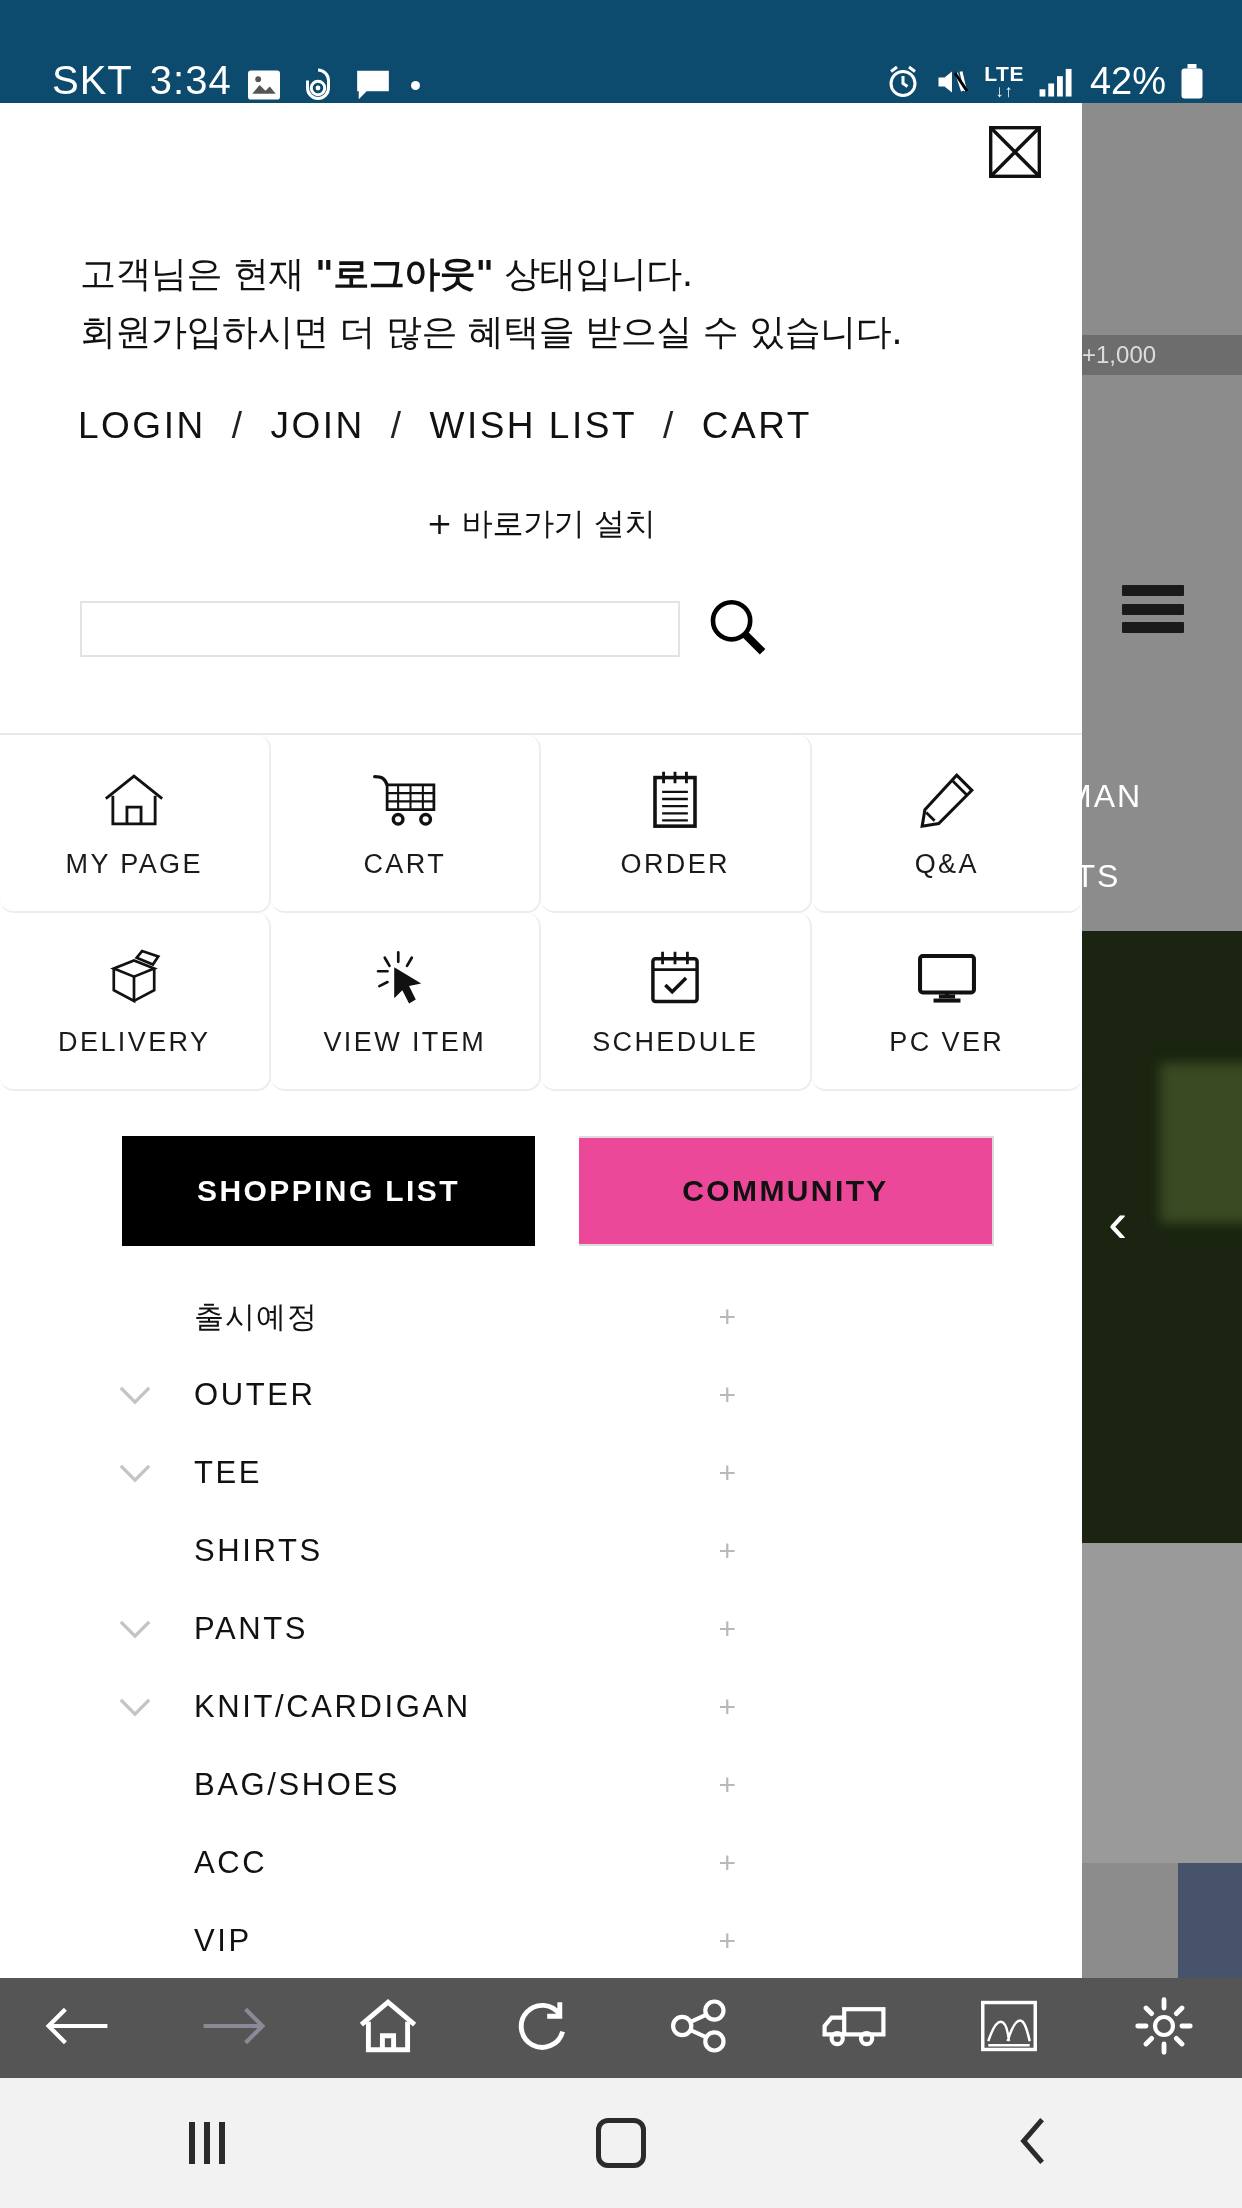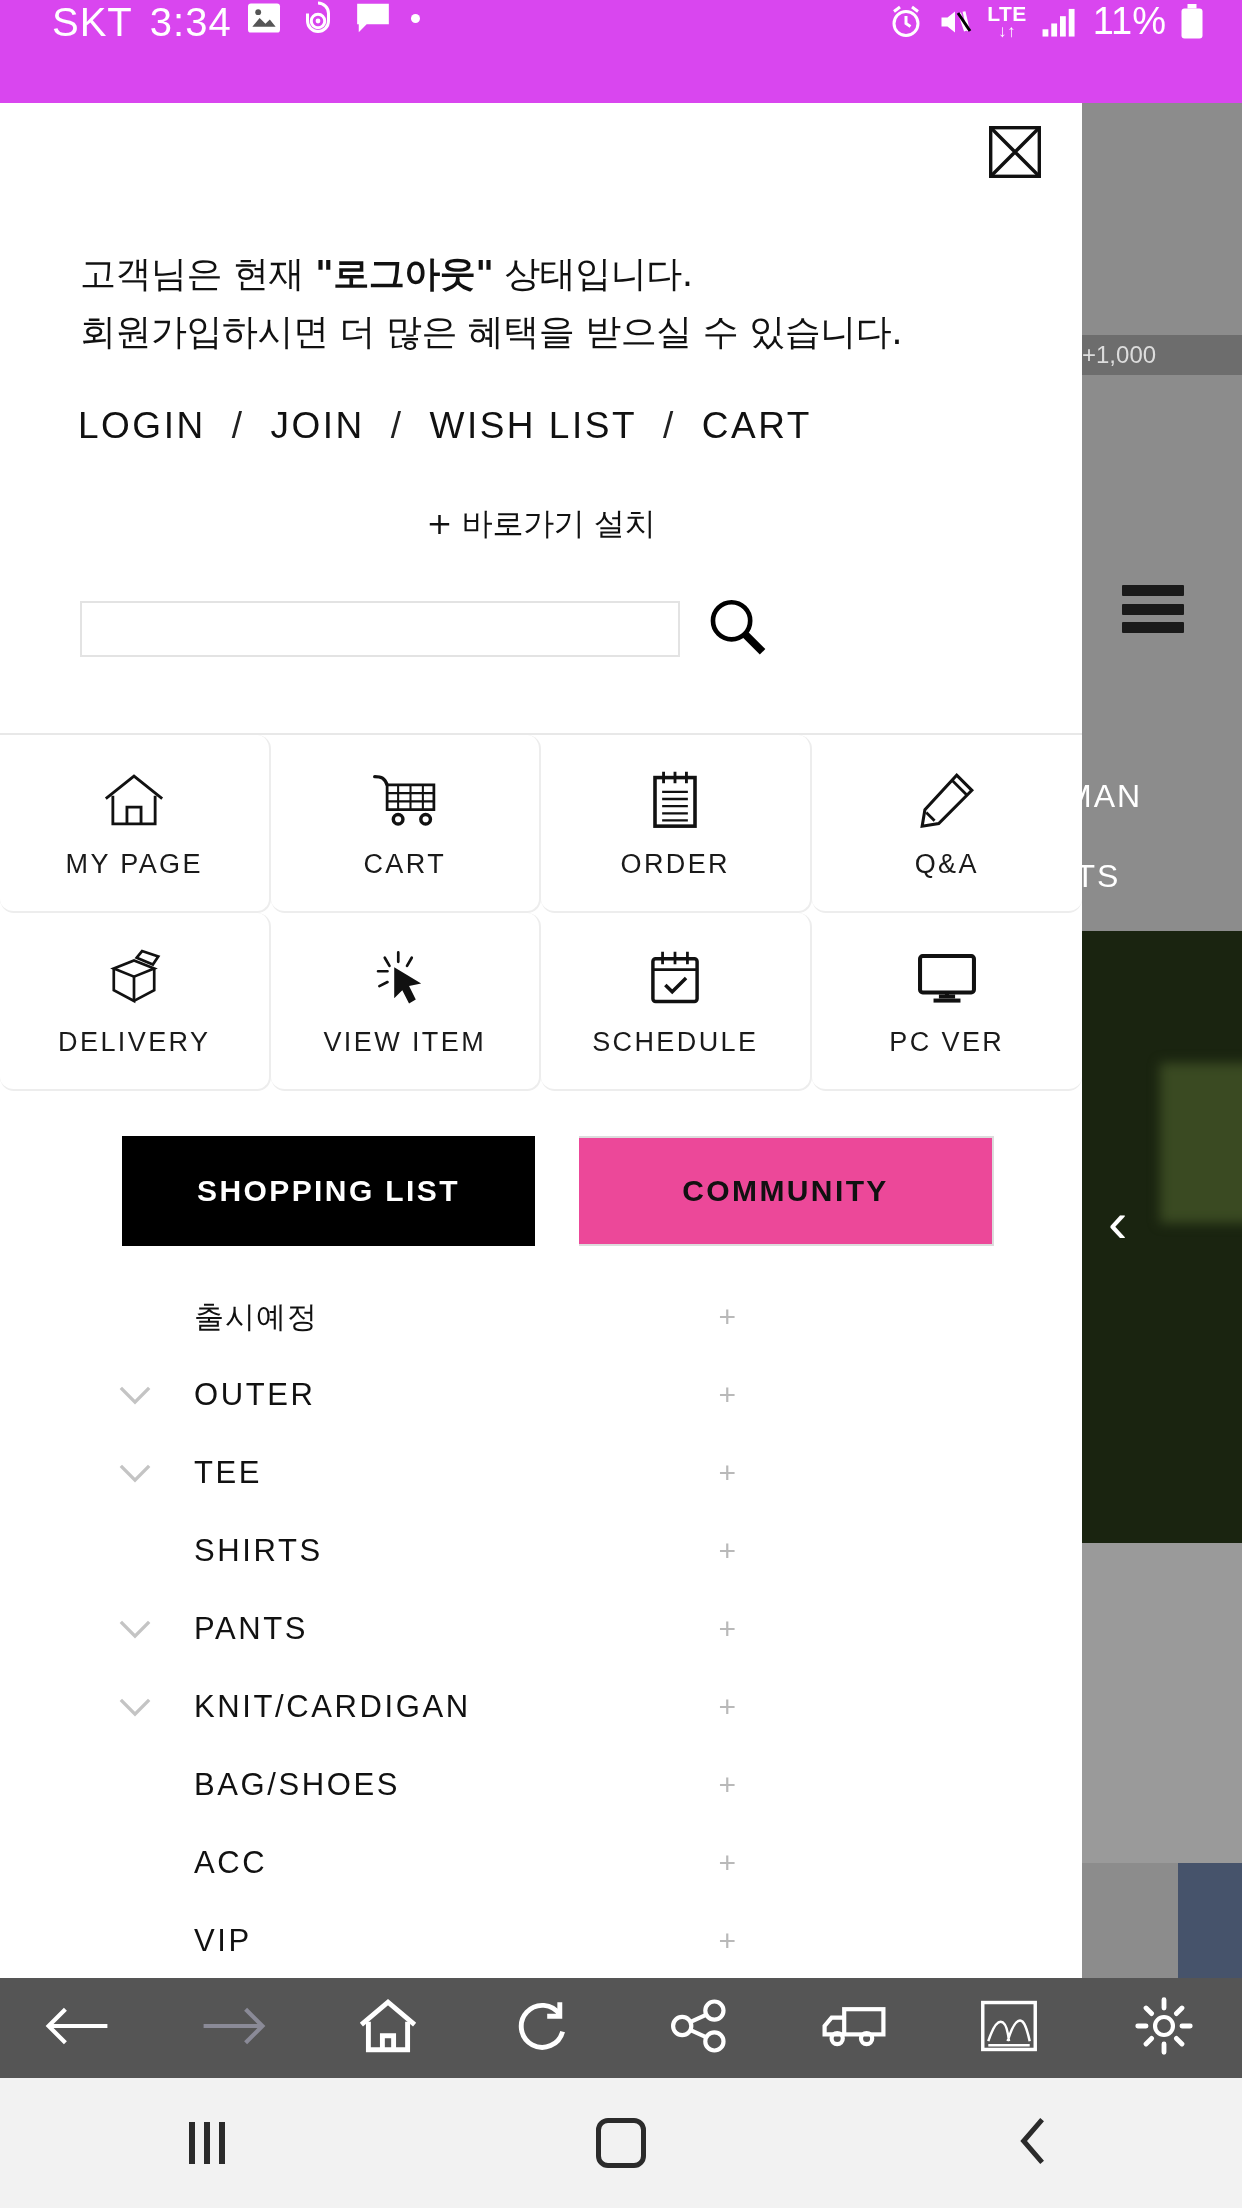--- a/index.html
+++ b/index.html
@@ -7,22 +7,22 @@
   body {
     font-family:"Liberation Sans", sans-serif;
     background:#ffffff;
     position:relative;
     overflow:hidden;
   }
 
   
   .statusbar{
     position:absolute; top:0; left:0; width:1242px; height:103px;
-    background:#d946ef; color:#fff;
-    display:flex; align-items:flex-start;
+    background:#0c4a6e; color:#fff;
+    display:flex; align-items:flex-end;
     padding:0 38px 0 52px;
     font-size:40px; letter-spacing:.5px;
   }
   .sb-left{ display:flex; align-items:center; gap:17px; flex:0 0 auto;}
   .sb-carrier{ font-size:40px; font-weight:400; letter-spacing:1px;}
   .sb-time{ font-size:40px; font-weight:400; letter-spacing:1px;}
   .sb-mid{ flex:1; display:flex; align-items:center; gap:19px; margin-left:14px;}
   .sb-right{ display:flex; align-items:center; gap:14px;}
   .sb-ico{ display:inline-flex; align-items:center; justify-content:center; }
   .sb-battery{ font-size:38px; letter-spacing:0px;}
@@ -238,21 +238,21 @@
       <span class="lte-arrows">↓↑</span>
     </span>
     <span class="sb-ico">
       <svg width="38" height="32" viewBox="0 0 26 22">
           <rect x="1" y="16" width="4" height="5" fill="#fff"></rect>
           <rect x="7" y="12" width="4" height="9" fill="#fff"></rect>
           <rect x="13" y="7" width="4" height="14" fill="#fff"></rect>
           <rect x="19" y="2" width="4" height="19" fill="#fff"></rect>
         </svg>
     </span>
-    <span class="sb-battery">11%</span>
+    <span class="sb-battery">42%</span>
     <span class="sb-ico">
       <svg width="24" height="36" viewBox="0 0 16 24">
           <rect x="5" y="0" width="6" height="3" fill="#fff"></rect>
           <rect x="1" y="3" width="14" height="20" rx="2" fill="#fff"></rect>
         </svg>
     </span>
   </div>
 </div>
 
 <div class="bg-layer">

